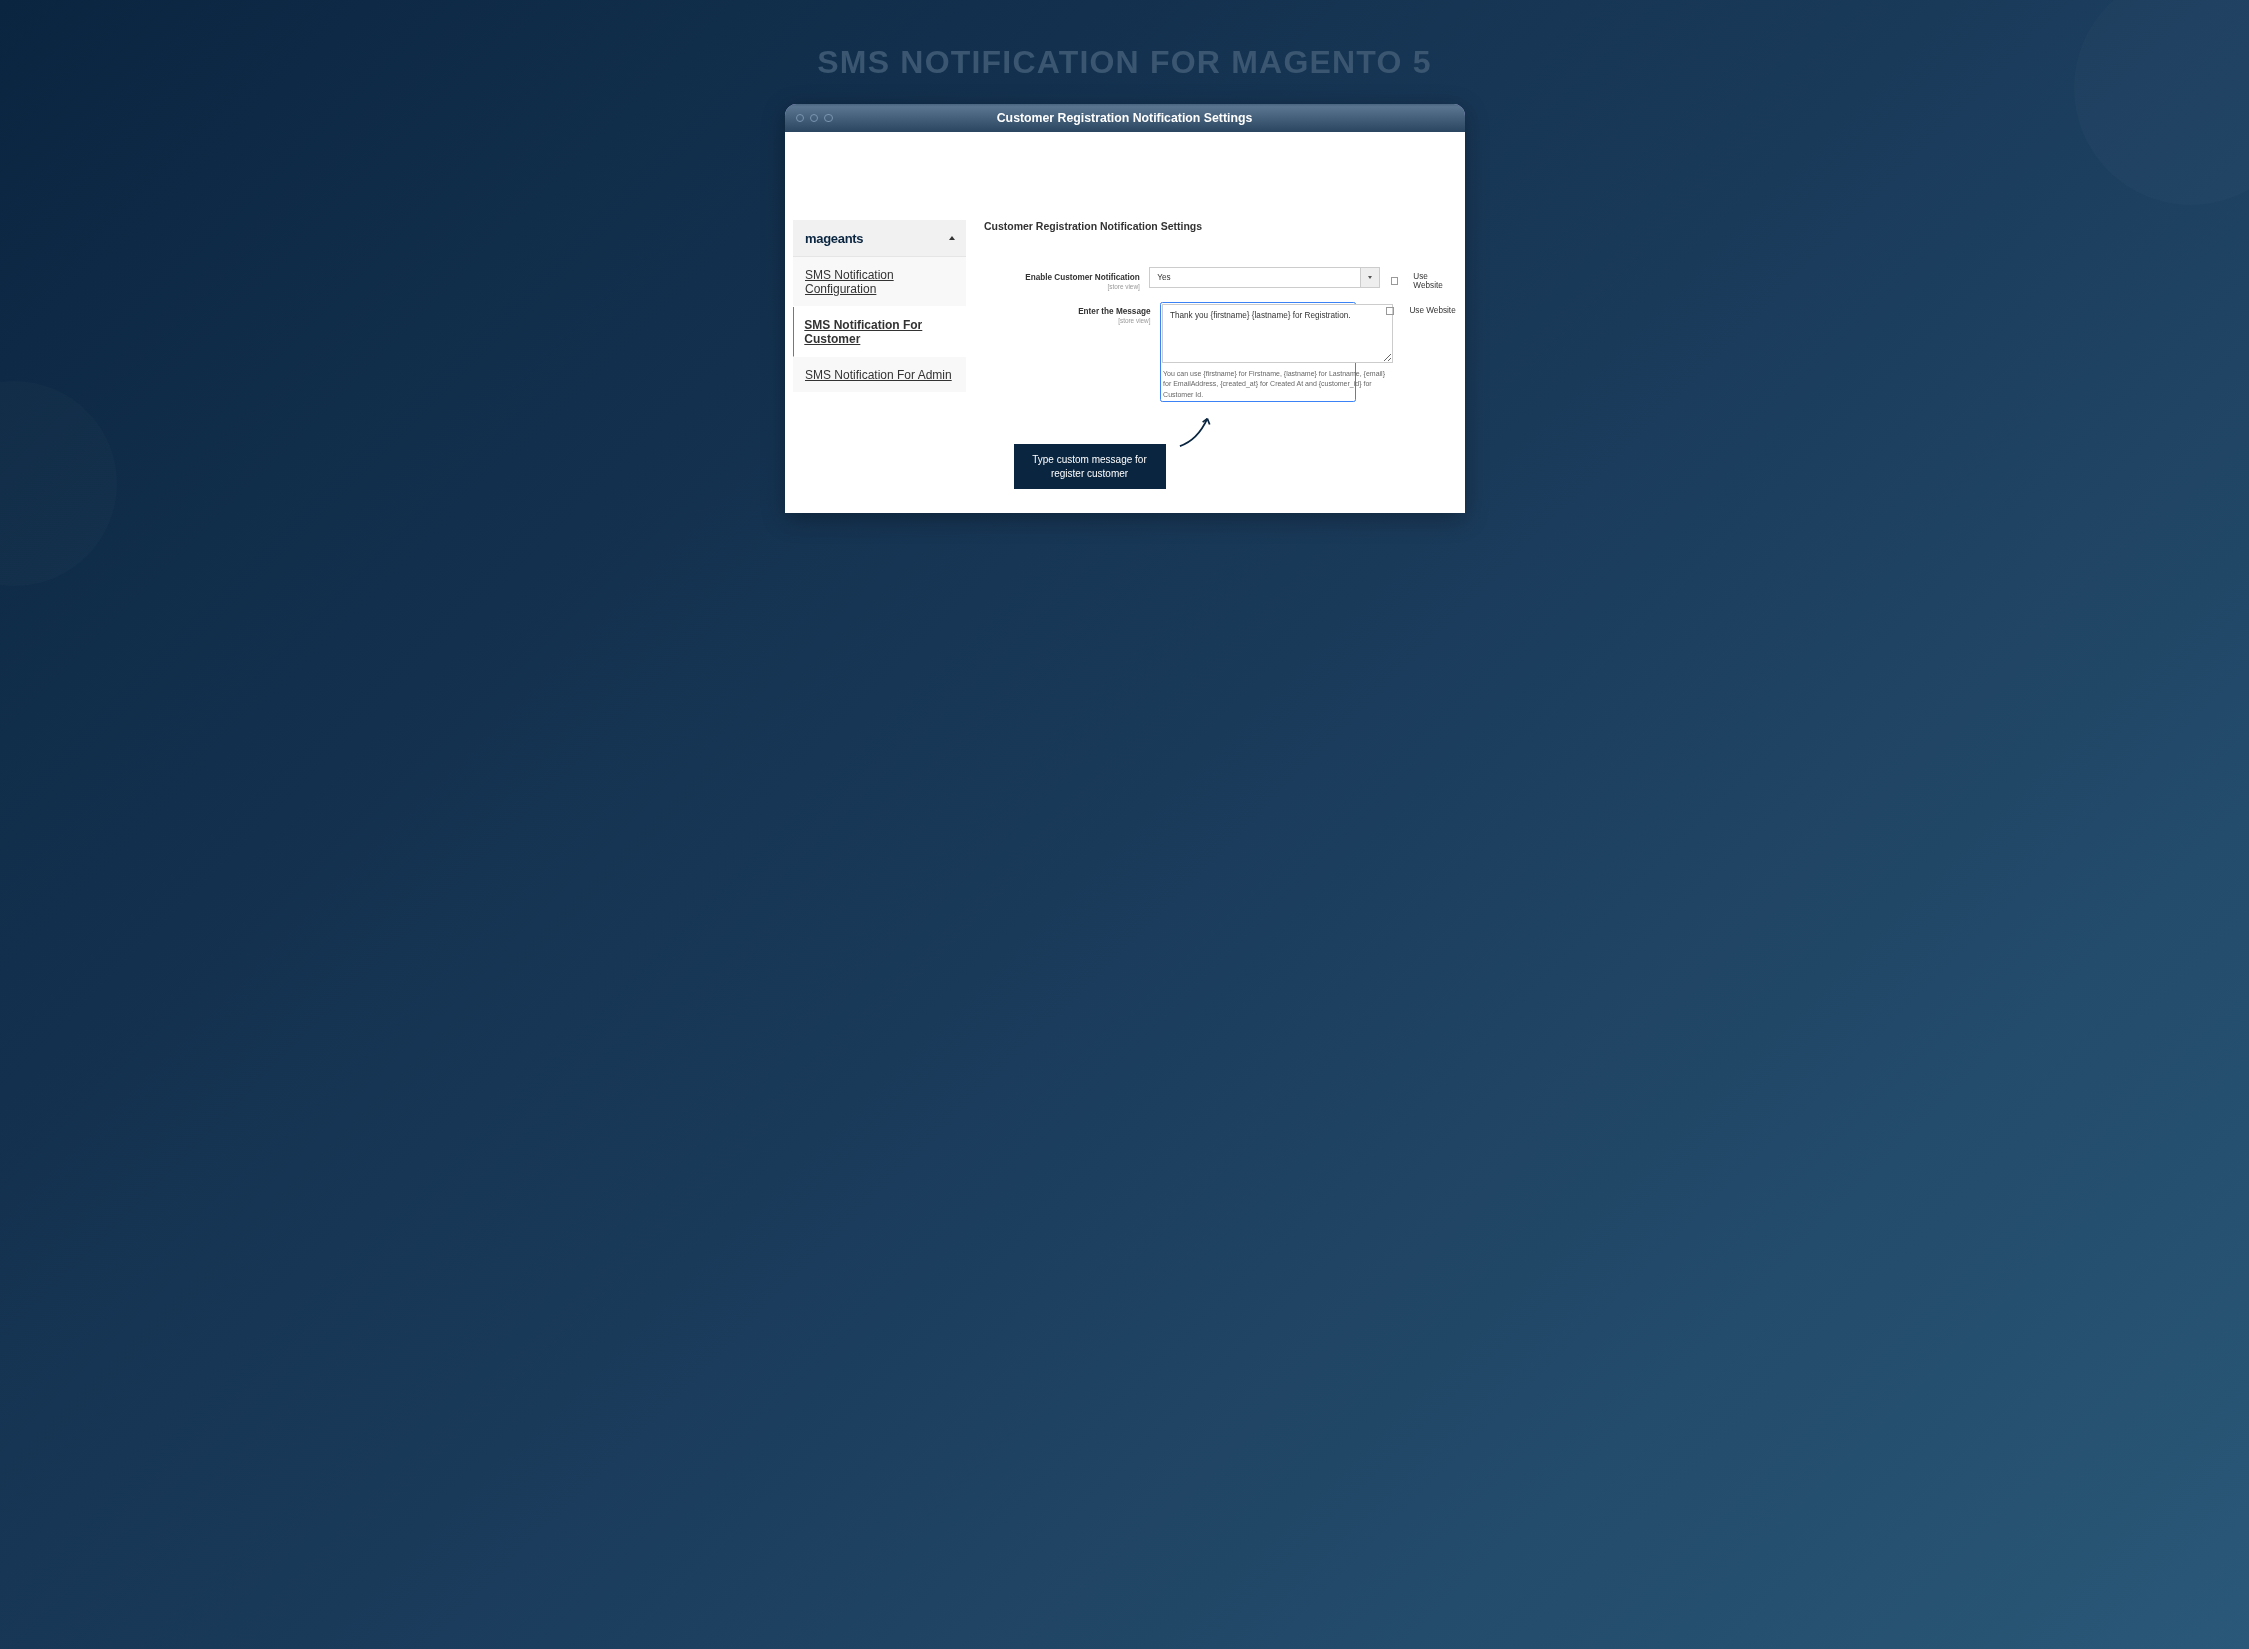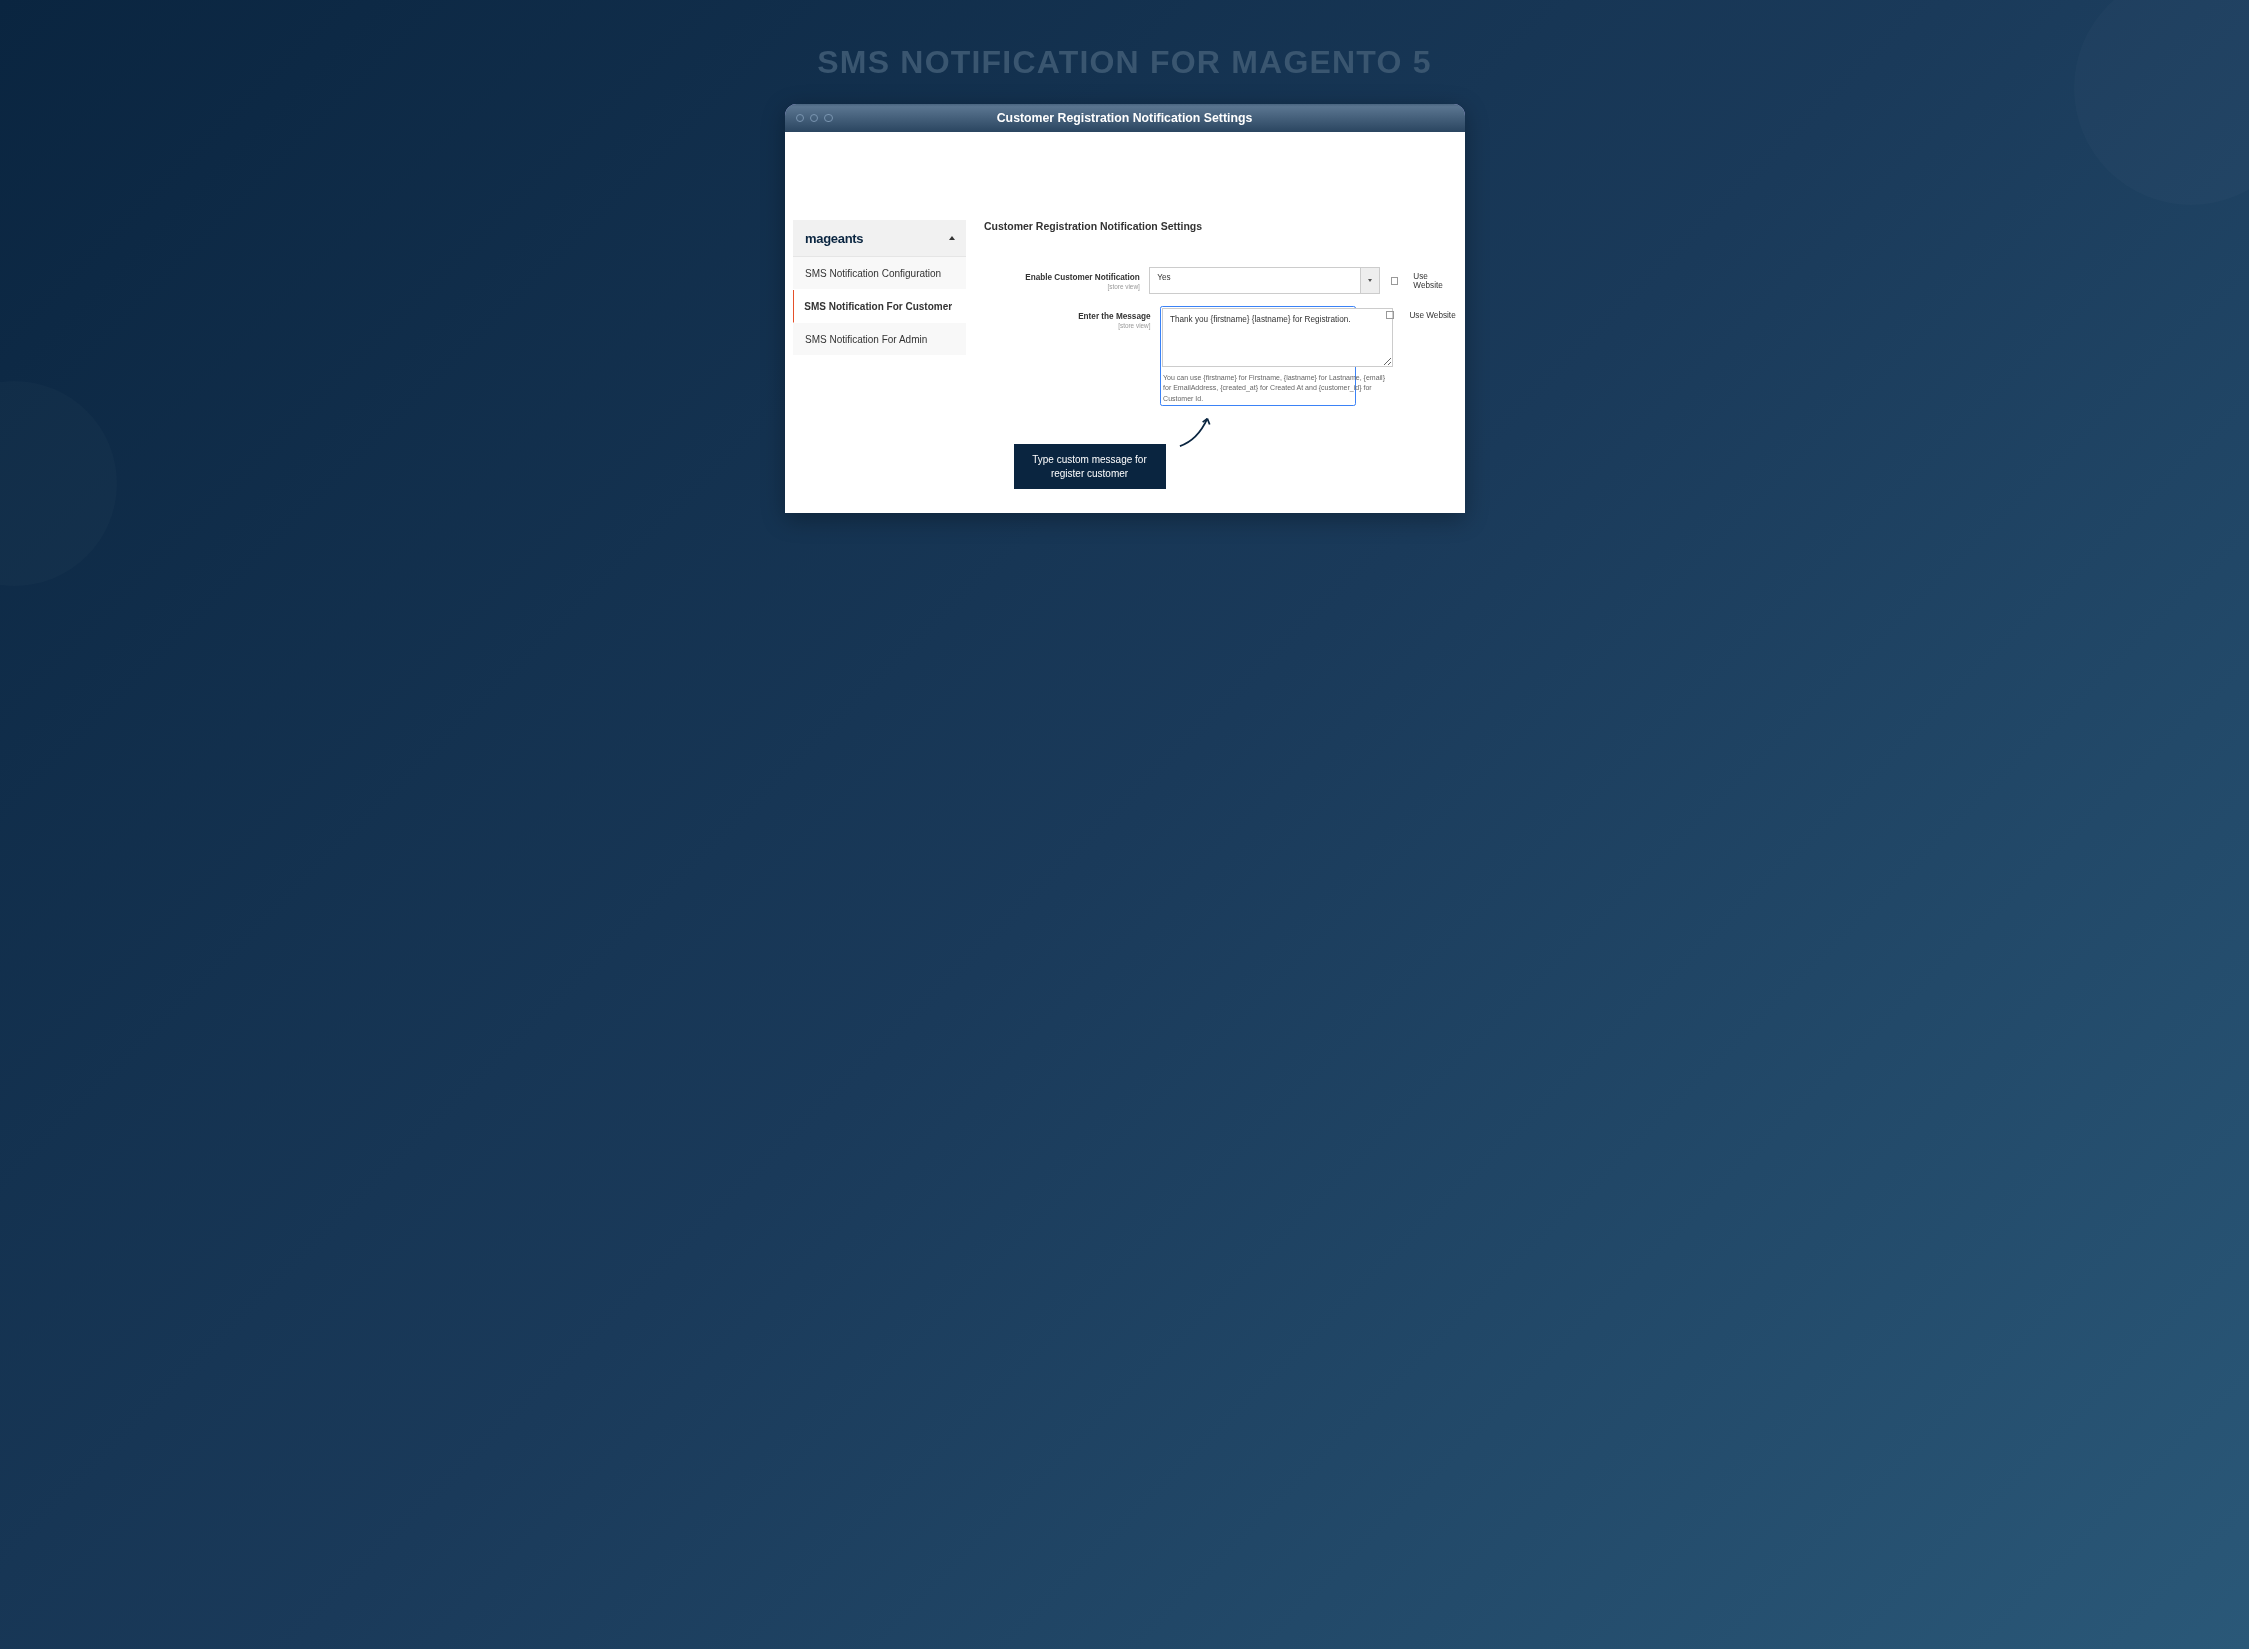--- a/index.html
+++ b/index.html
@@ -109,24 +109,25 @@
     .chevron-up {
       width: 0;
       height: 0;
       border-left: 3.5px solid transparent;
       border-right: 3.5px solid transparent;
       border-bottom: 4.7px solid #333;
     }
     .sidebar-item {
       background: #f8f8f8;
       padding: 10.5px 11.7px;
-      font-size: 10px;
+      font-size: 12px;
       color: #333;
       border-bottom: 0.6px solid #fff;
       cursor: pointer;
+      text-decoration: underline;
     }
     .sidebar-item.active {
       border-left: 1.8px solid #e5502a;
       font-weight: 600;
       background: #fff;
       padding-left: 10px;
     }
     .main-content {
       flex: 1;
     }
@@ -158,21 +159,21 @@
       display: block;
       margin-top: 1.2px;
     }
     .form-control-col {
       flex: 1;
     }
     .select-wrap {
       display: flex;
       border: 0.6px solid #ccc;
       width: 231px;
-      height: 27px;
+      height: 21px;
     }
     .select-value {
       flex: 1;
       padding: 4.7px 7px;
       font-size: 8.2px;
       color: #333;
     }
     .select-arrow {
       width: 19px;
       background: #eee;

